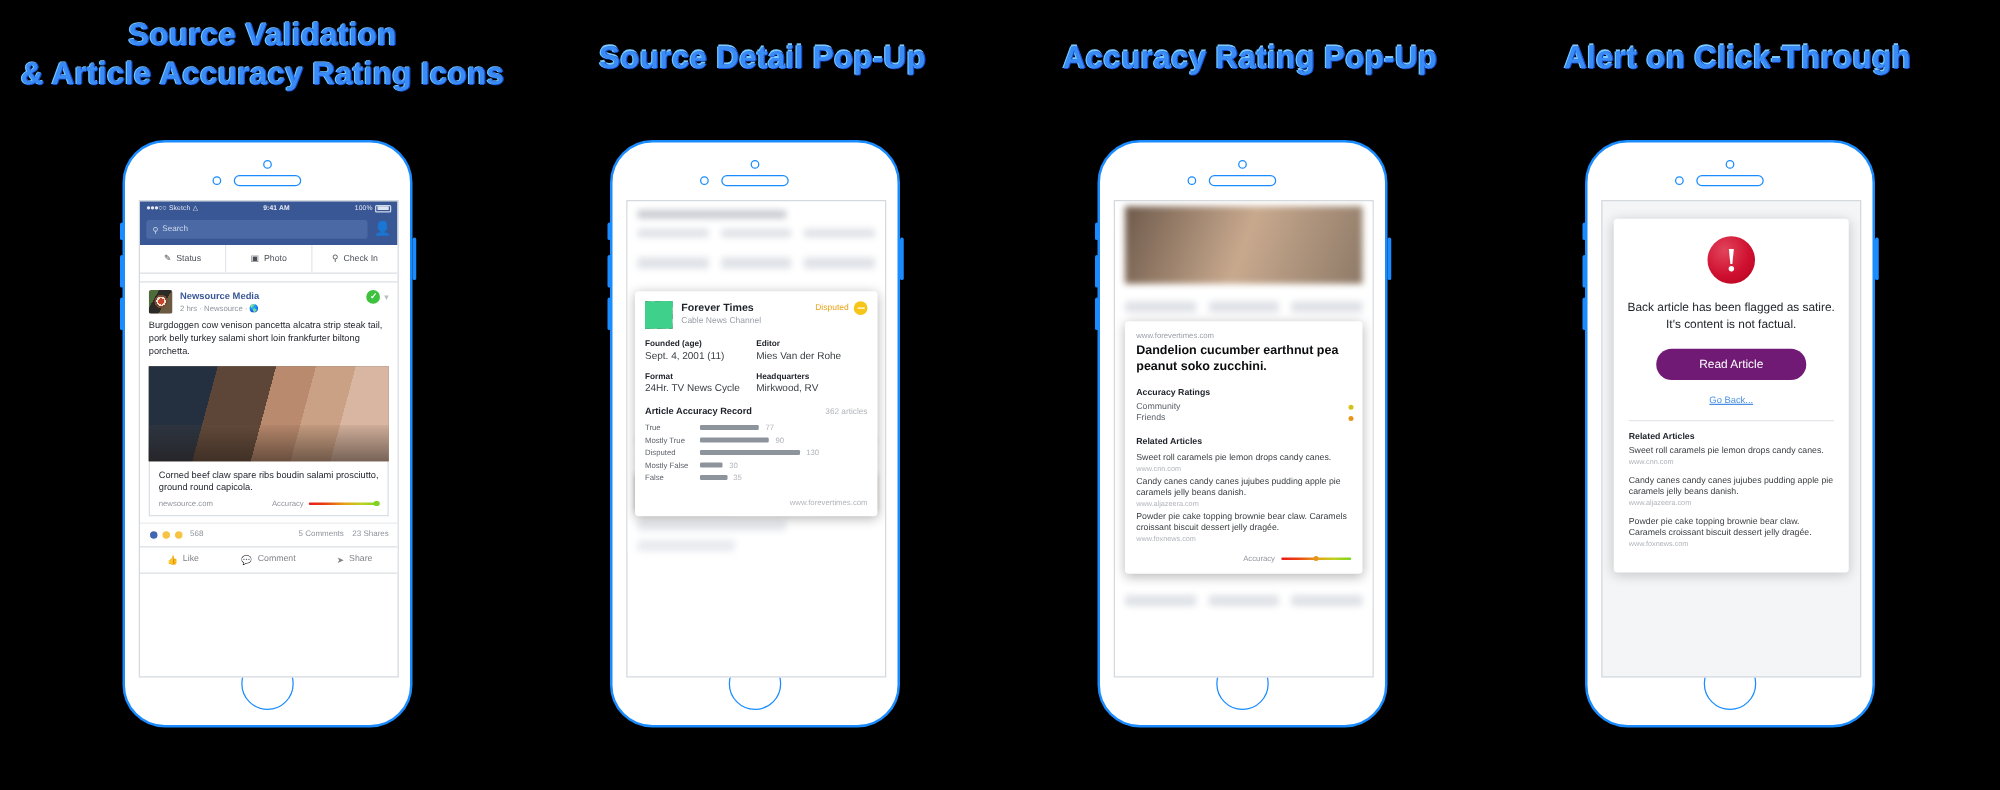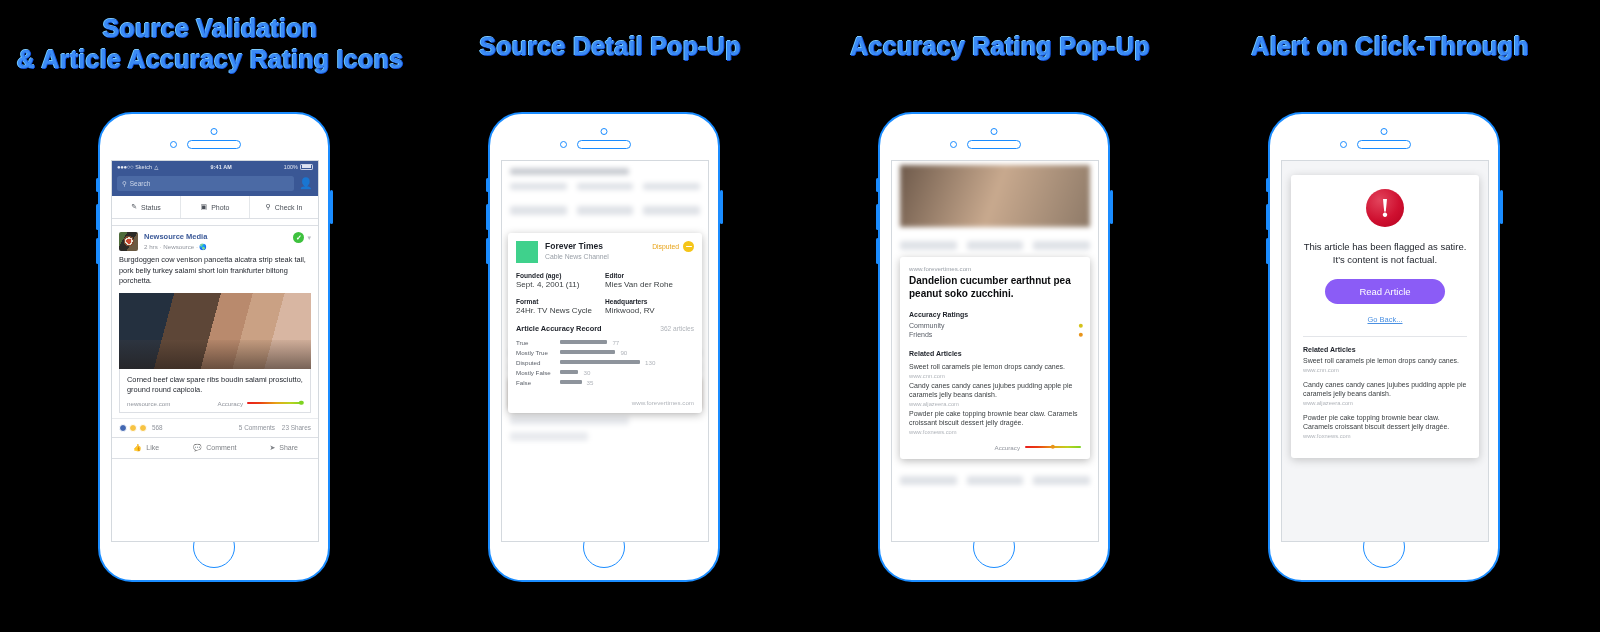--- a/index.html
+++ b/index.html
@@ -236,21 +236,21 @@
   }
   .alert-ico{
     width:38px; height:38px; border-radius:50%; margin:0 auto;
     background:radial-gradient(circle at 36% 30%, #e2445c 0%, #cf1030 55%, #b5001f 100%);
     color:#fff; font-size:27px; font-weight:bold; line-height:38px; text-align:center;
     font-family:"Liberation Serif", serif;
   }
   .alert-msg{ text-align:center; font-size:9.5px; line-height:12.5px; color:#1d2129; margin-top:14px; }
   .alert-btn{
     display:block; margin:13px auto 0; width:120px; padding:7px 0;
-    background:#8b5cf6; color:#fff; border:none; border-radius:16px;
+    background:#701a75; color:#fff; border:none; border-radius:16px;
     font-size:9.5px; font-family:inherit; cursor:pointer;
   }
   .alert-link{ display:block; text-align:center; font-size:7.5px; color:#4a90e2; margin-top:11px; }
   .alert-sep{ border-top:1px solid #e3e5e9; margin:12px 2px 0; }
   .alert-rel{ padding:9px 2px 0; }
 </style>
 </head>
 <body>
 
 <div class="stage">
@@ -548,21 +548,21 @@
     <div class="spk"></div>
     <div class="btn-side btn-sil"></div>
     <div class="btn-side btn-up"></div>
     <div class="btn-side btn-dn"></div>
     <div class="btn-side btn-pwr"></div>
     <div class="home"></div>
 
     <div class="screen" style="background:#f4f5f7;">
       <div class="alert-card">
         <div class="alert-ico">!</div>
-        <div class="alert-msg">This article has been flagged as satire. It's content is not factual.</div>
+        <div class="alert-msg">Back article has been flagged as satire. It's content is not factual.</div>
         <button class="alert-btn">Read Article</button>
         <a class="alert-link" href="#">Go Back...</a>
         <div class="alert-sep"></div>
         <div class="alert-rel">
           <div class="ap-sec" style="padding:0 0 3px;">Related Articles</div>
           <div id="p4-related">
               <div class="ra-item" style="padding: 0px 0px 7px;">
                 <div class="ra-txt">Sweet roll caramels pie lemon drops candy canes.</div>
                 <div class="ra-dom">www.cnn.com</div>
               </div>

